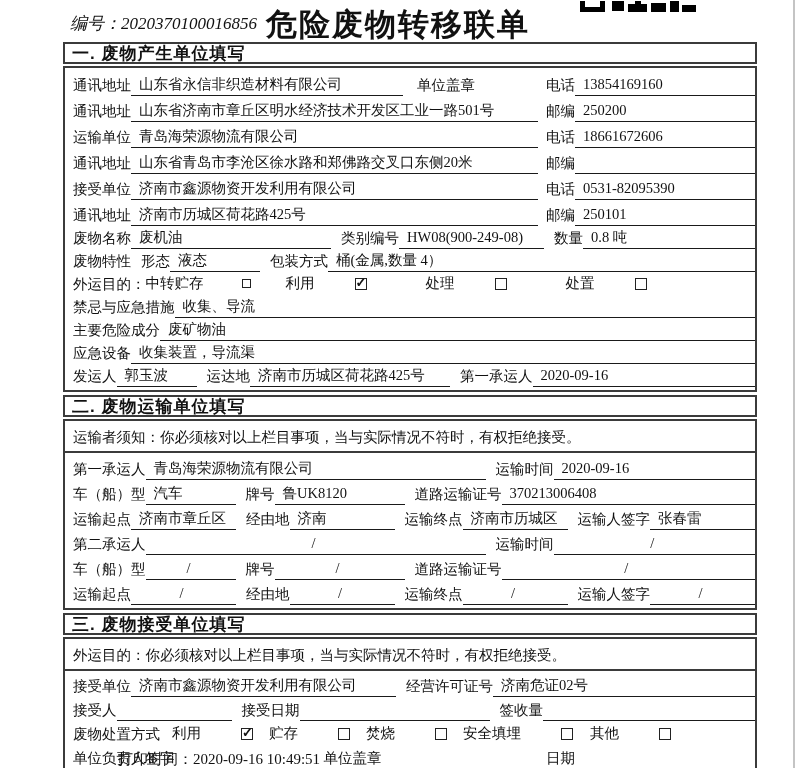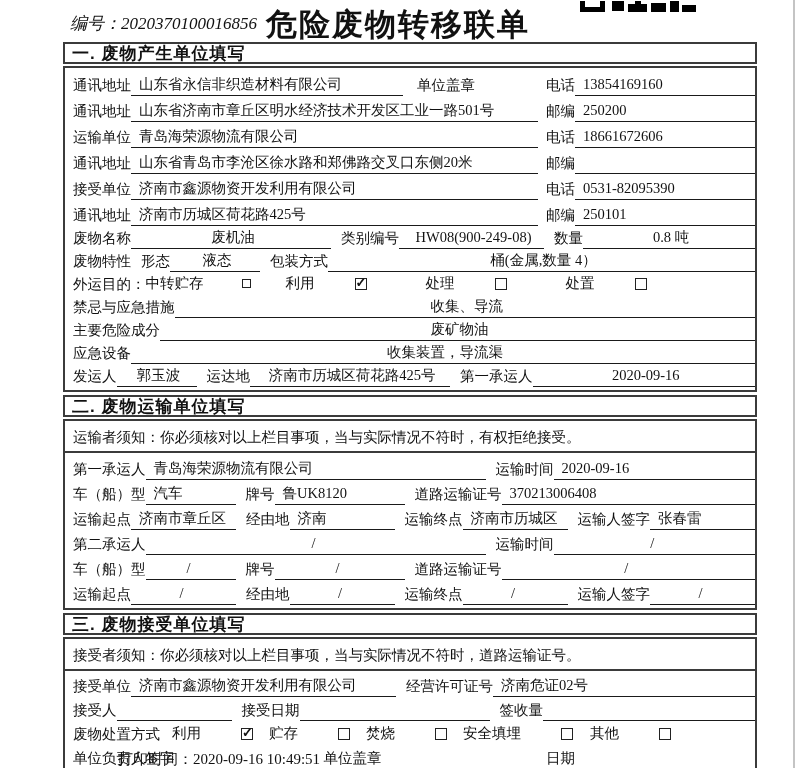--- a/index.html
+++ b/index.html
@@ -17,21 +17,21 @@
 
   
   .form { position:absolute; left:63px; top:42px; width:694px; }
   .sec-header { border:2px solid #3b3b3b; background:#fff; height:22px; display:flex; align-items:center;
     padding-left:7px; font-family:"Liberation Sans","DejaVu Sans",sans-serif; font-weight:bold; font-size:17px;
     letter-spacing:1px; margin-top:3px; }
   .sec-header:first-child { margin-top:0; }
   .sec-body { border:2px solid #3b3b3b; border-top-width:2px; margin-top:2px; padding:2px 0 3px 0; }
 
   .row { display:flex; align-items:flex-end; padding-left:8px; }
-  .r26 { height:26px; } .r23 { height:23px;text-align:center; } .r25 { height:25px; } .r24 { height:24px; }
+  .r26 { height:26px; } .r23 { height:23px; } .r25 { height:25px; } .r24 { height:24px; }
   .lbl { white-space:nowrap; padding-bottom:1px; }
   .ml { margin-left:10px; }
   .u { border-bottom:1px solid #1a1a1a; min-height:20px; padding:0 4px 1px 8px; white-space:nowrap; overflow:hidden; }
   .grow { flex:1 1 auto; }
   .sp { flex:1 1 auto; }
   .ctr { text-align:center; padding-left:0; }
   .rlbl { margin-left:8px; white-space:nowrap; padding-bottom:1px; }
   .w80{width:80px} .w90{width:90px} .w105{width:105px} .w115{width:115px} .w130{width:130px}
   .w145{width:145px} .w180{width:180px; flex:none;} .w190{width:190px}
   .w200{width:200px} .w265{width:265px} .w272{width:272px} .w340{width:340px}
@@ -220,21 +220,21 @@
         <span class="u w105 ctr">/</span>
         <span class="lbl ml">运输终点</span>
         <span class="u w105 ctr">/</span>
         <span class="lbl ml">运输人签字</span>
         <span class="u grow ctr">/</span>
       </div>
     </div>
 
     <div class="sec-header">三. 废物接受单位填写</div>
     <div class="sec-body">
-      <div class="notice">接受者须知：你必须核对以上栏目事项，当与实际情况不符时，道路运输证号。</div>
+      <div class="notice">外运目的：你必须核对以上栏目事项，当与实际情况不符时，有权拒绝接受。</div>
       <div class="row r24">
         <span class="lbl">接受单位</span>
         <span class="u w265">济南市鑫源物资开发利用有限公司</span>
         <span class="lbl ml">经营许可证号</span>
         <span class="u grow">济南危证02号</span>
       </div>
       <div class="row r24">
         <span class="lbl">接受人</span>
         <span class="u w115"></span>
         <span class="lbl ml">接受日期</span>

